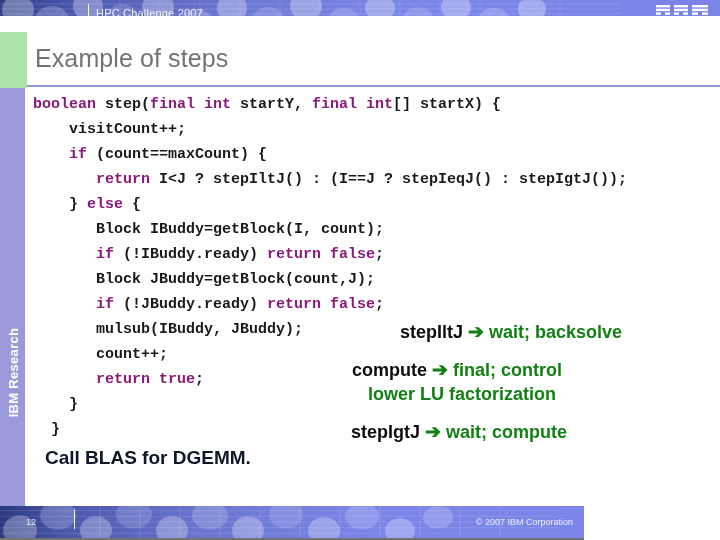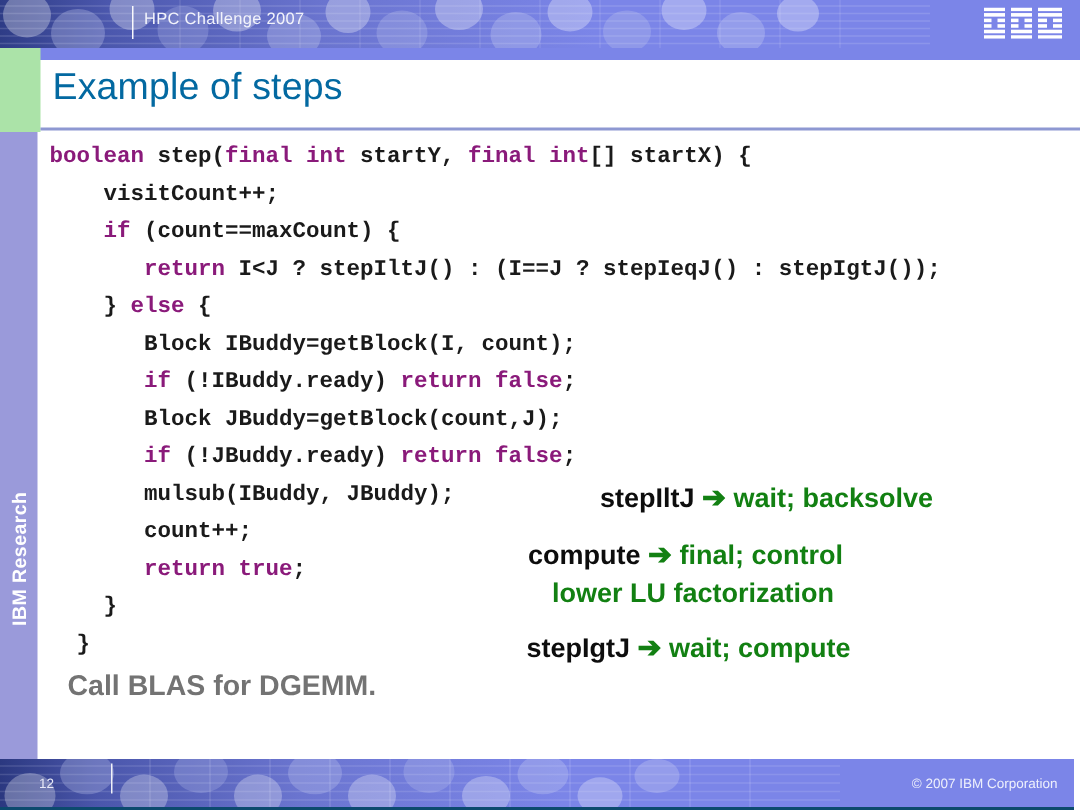--- a/index.html
+++ b/index.html
@@ -12,21 +12,21 @@
     height: 540px;
     overflow: hidden;
     font-family: "Liberation Sans", sans-serif;
     position: relative;
   }
 
   
   #top-banner {
     position: absolute;
     left: 0; top: 0;
-    width: 720px; height: 40px;
+    width: 720px; height: 16px;
     background: #7b85e8;
     overflow: hidden;
   }
   .banner-deco {
     position: absolute;
     left: 0; top: 0;
     width: 720px; height: 32px;
   }
   .banner-title {
     position: absolute;
@@ -74,21 +74,21 @@
     letter-spacing: 0.3px;
     transform: rotate(-90deg);
     white-space: nowrap;
   }
 
   
   #slide-title {
     position: absolute;
     left: 35px; top: 44px;
     font-size: 25px;
-    color: #0369a1;
+    color: #737373;
     white-space: nowrap;
     letter-spacing: 0.1px;
   }
   #title-rule {
     position: absolute;
     left: 27px; top: 85px;
     width: 693px; height: 2px;
     background: #8e98d2;
   }
 
@@ -106,21 +106,21 @@
   }
   .code-line { white-space: pre; }
   .kw { color: #8a1a7a; }
 
   
   #blas-callout {
     position: absolute;
     left: 45px; top: 447px;
     font-size: 19px;
     font-weight: bold;
-    color: #737373;
+    color: #0f172a;
     white-space: nowrap;
   }
 
   
   .annot {
     position: absolute;
     font-size: 18px;
     font-weight: bold;
     line-height: 24px;
     color: #128012;
@@ -130,22 +130,22 @@
   .annot .arrow { color: #128012; font-size: 19px; }
   .annot .cont { display: block; padding-left: 16px; }
   #annot-1 { left: 352px; top: 320px; margin-left: 48px; }
   #annot-2 { left: 352px; top: 358px; }
   #annot-3 { left: 351px; top: 420px; }
 
   
   #bottom-banner {
     position: absolute;
     left: 0; top: 506px;
-    width: 716px; height: 34px;
-    background: #0c4a6e;
+    width: 584px; height: 34px;
+    background: #737373;
     overflow: hidden;
   }
   #page-number {
     position: absolute;
     left: 26px; top: 11px;
     font-size: 9px;
     color: #e8eaf8;
   }
   #copyright {
     position: absolute;

